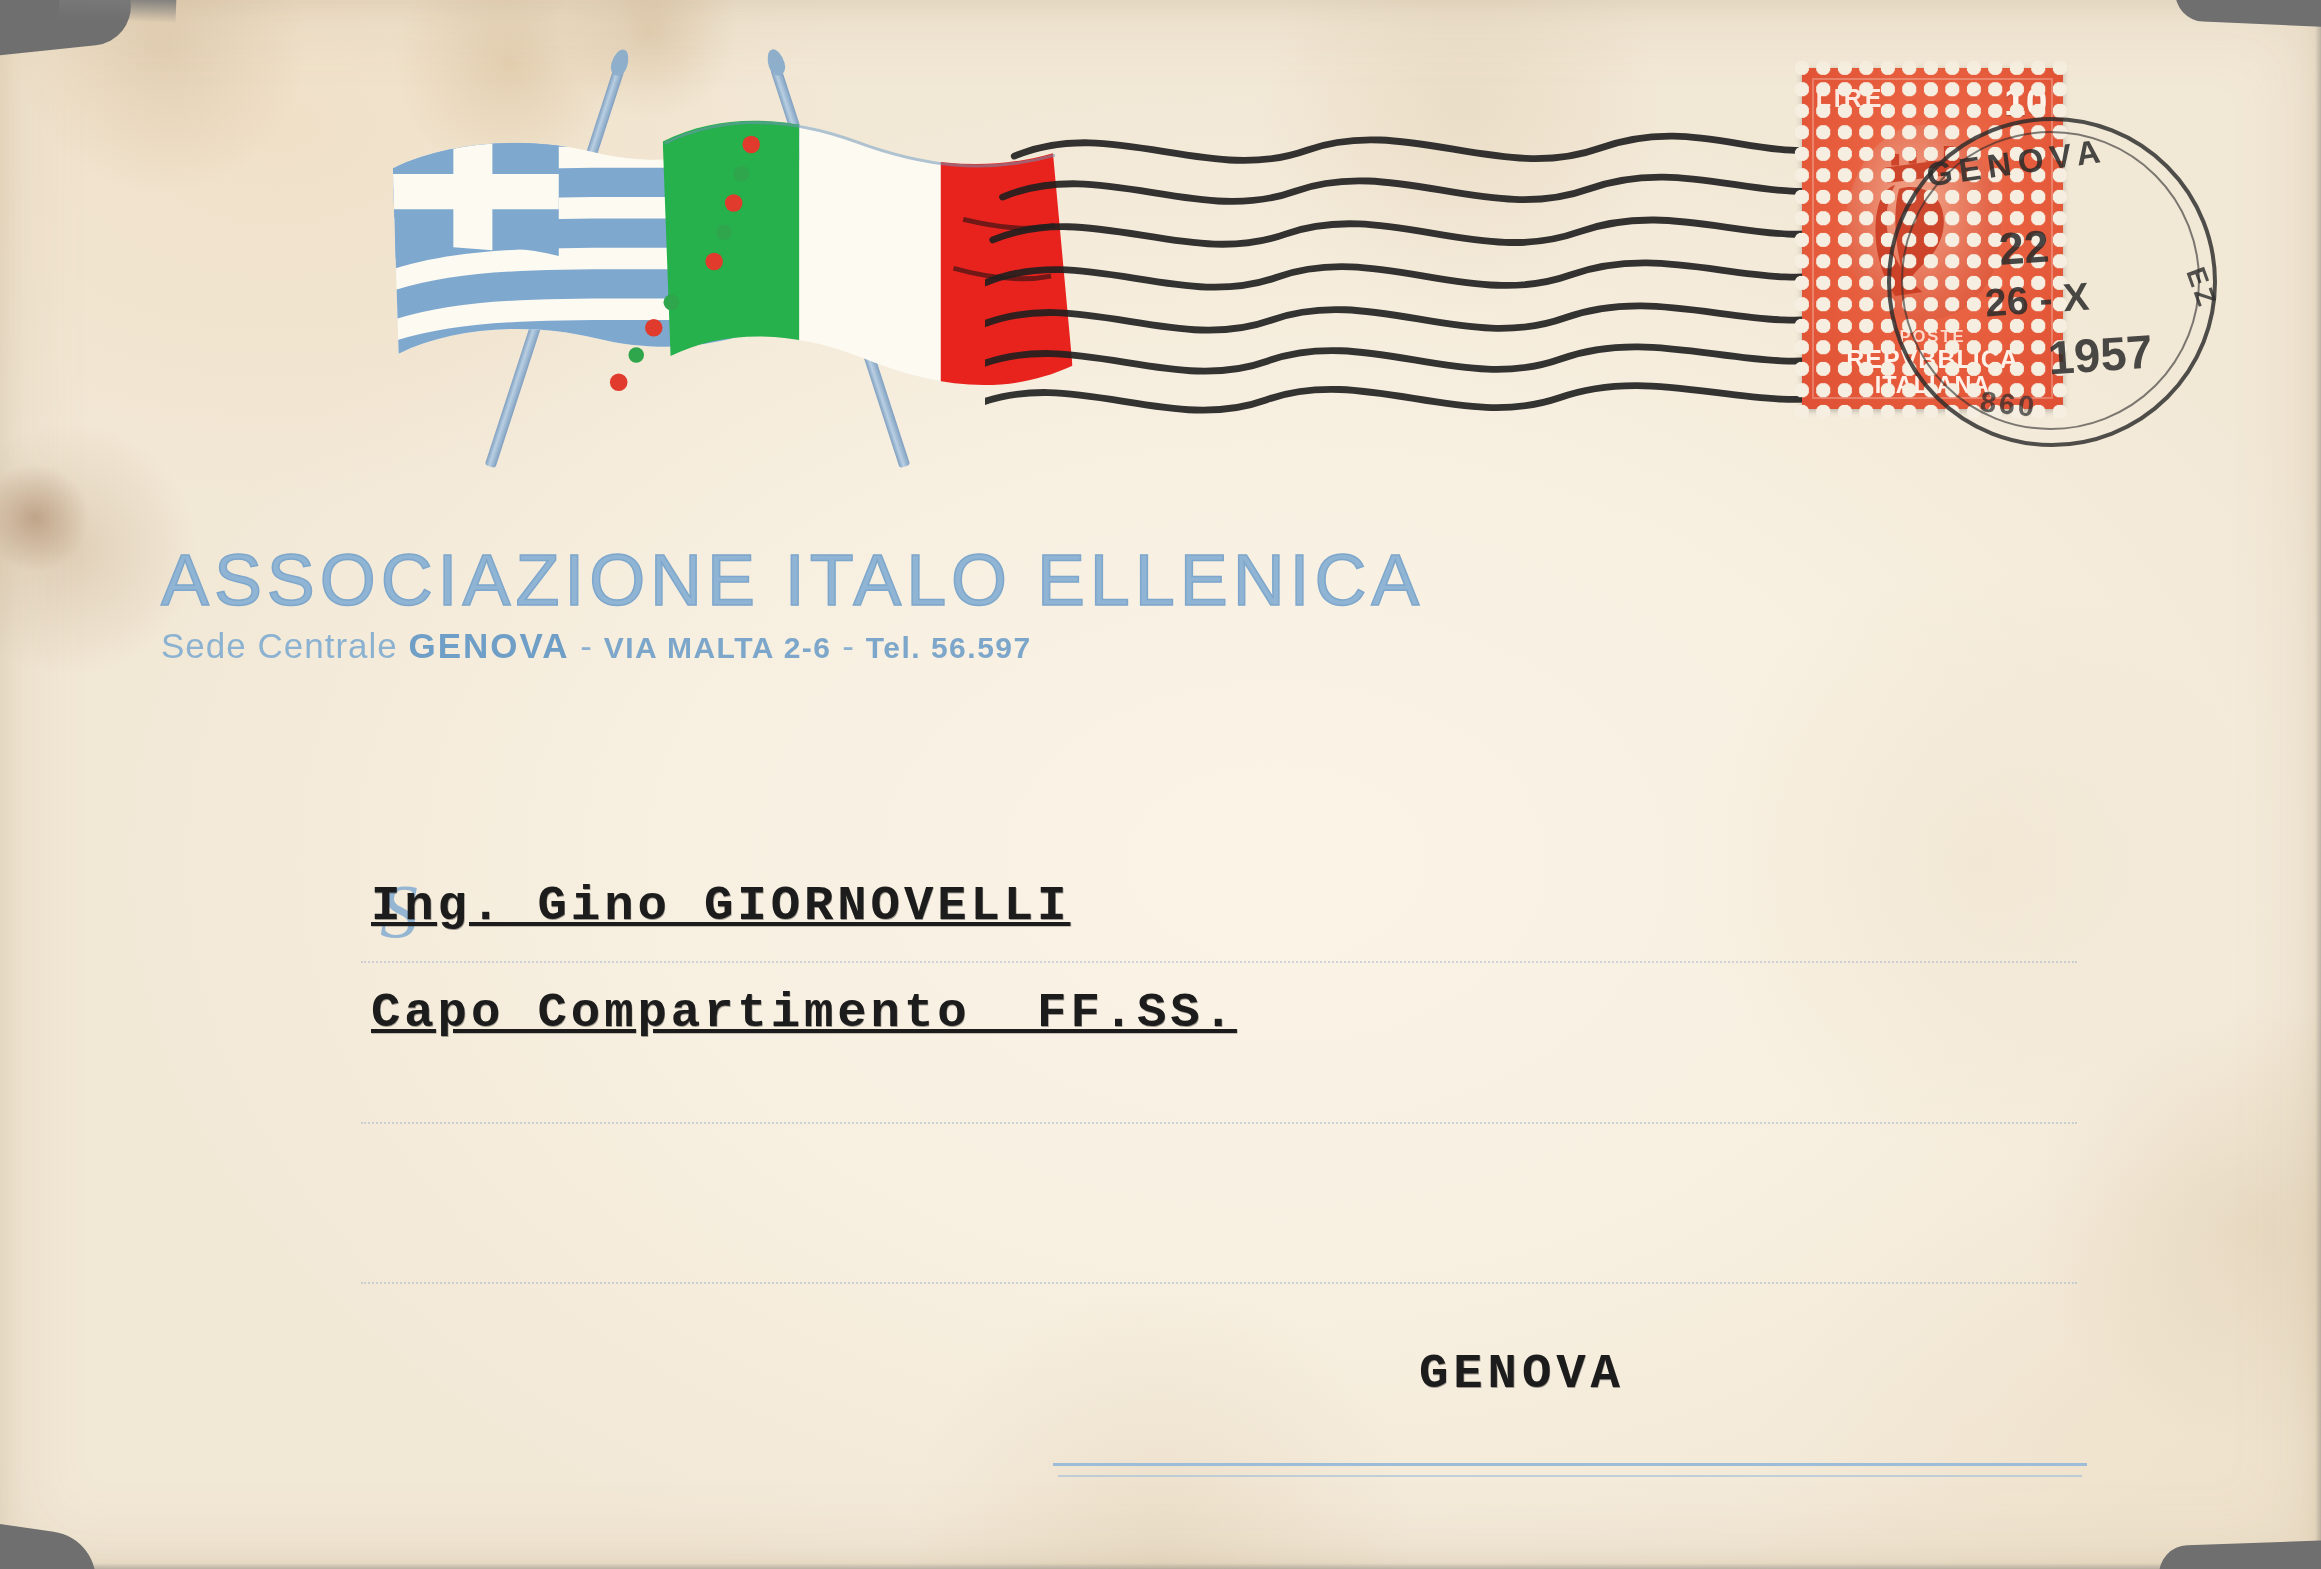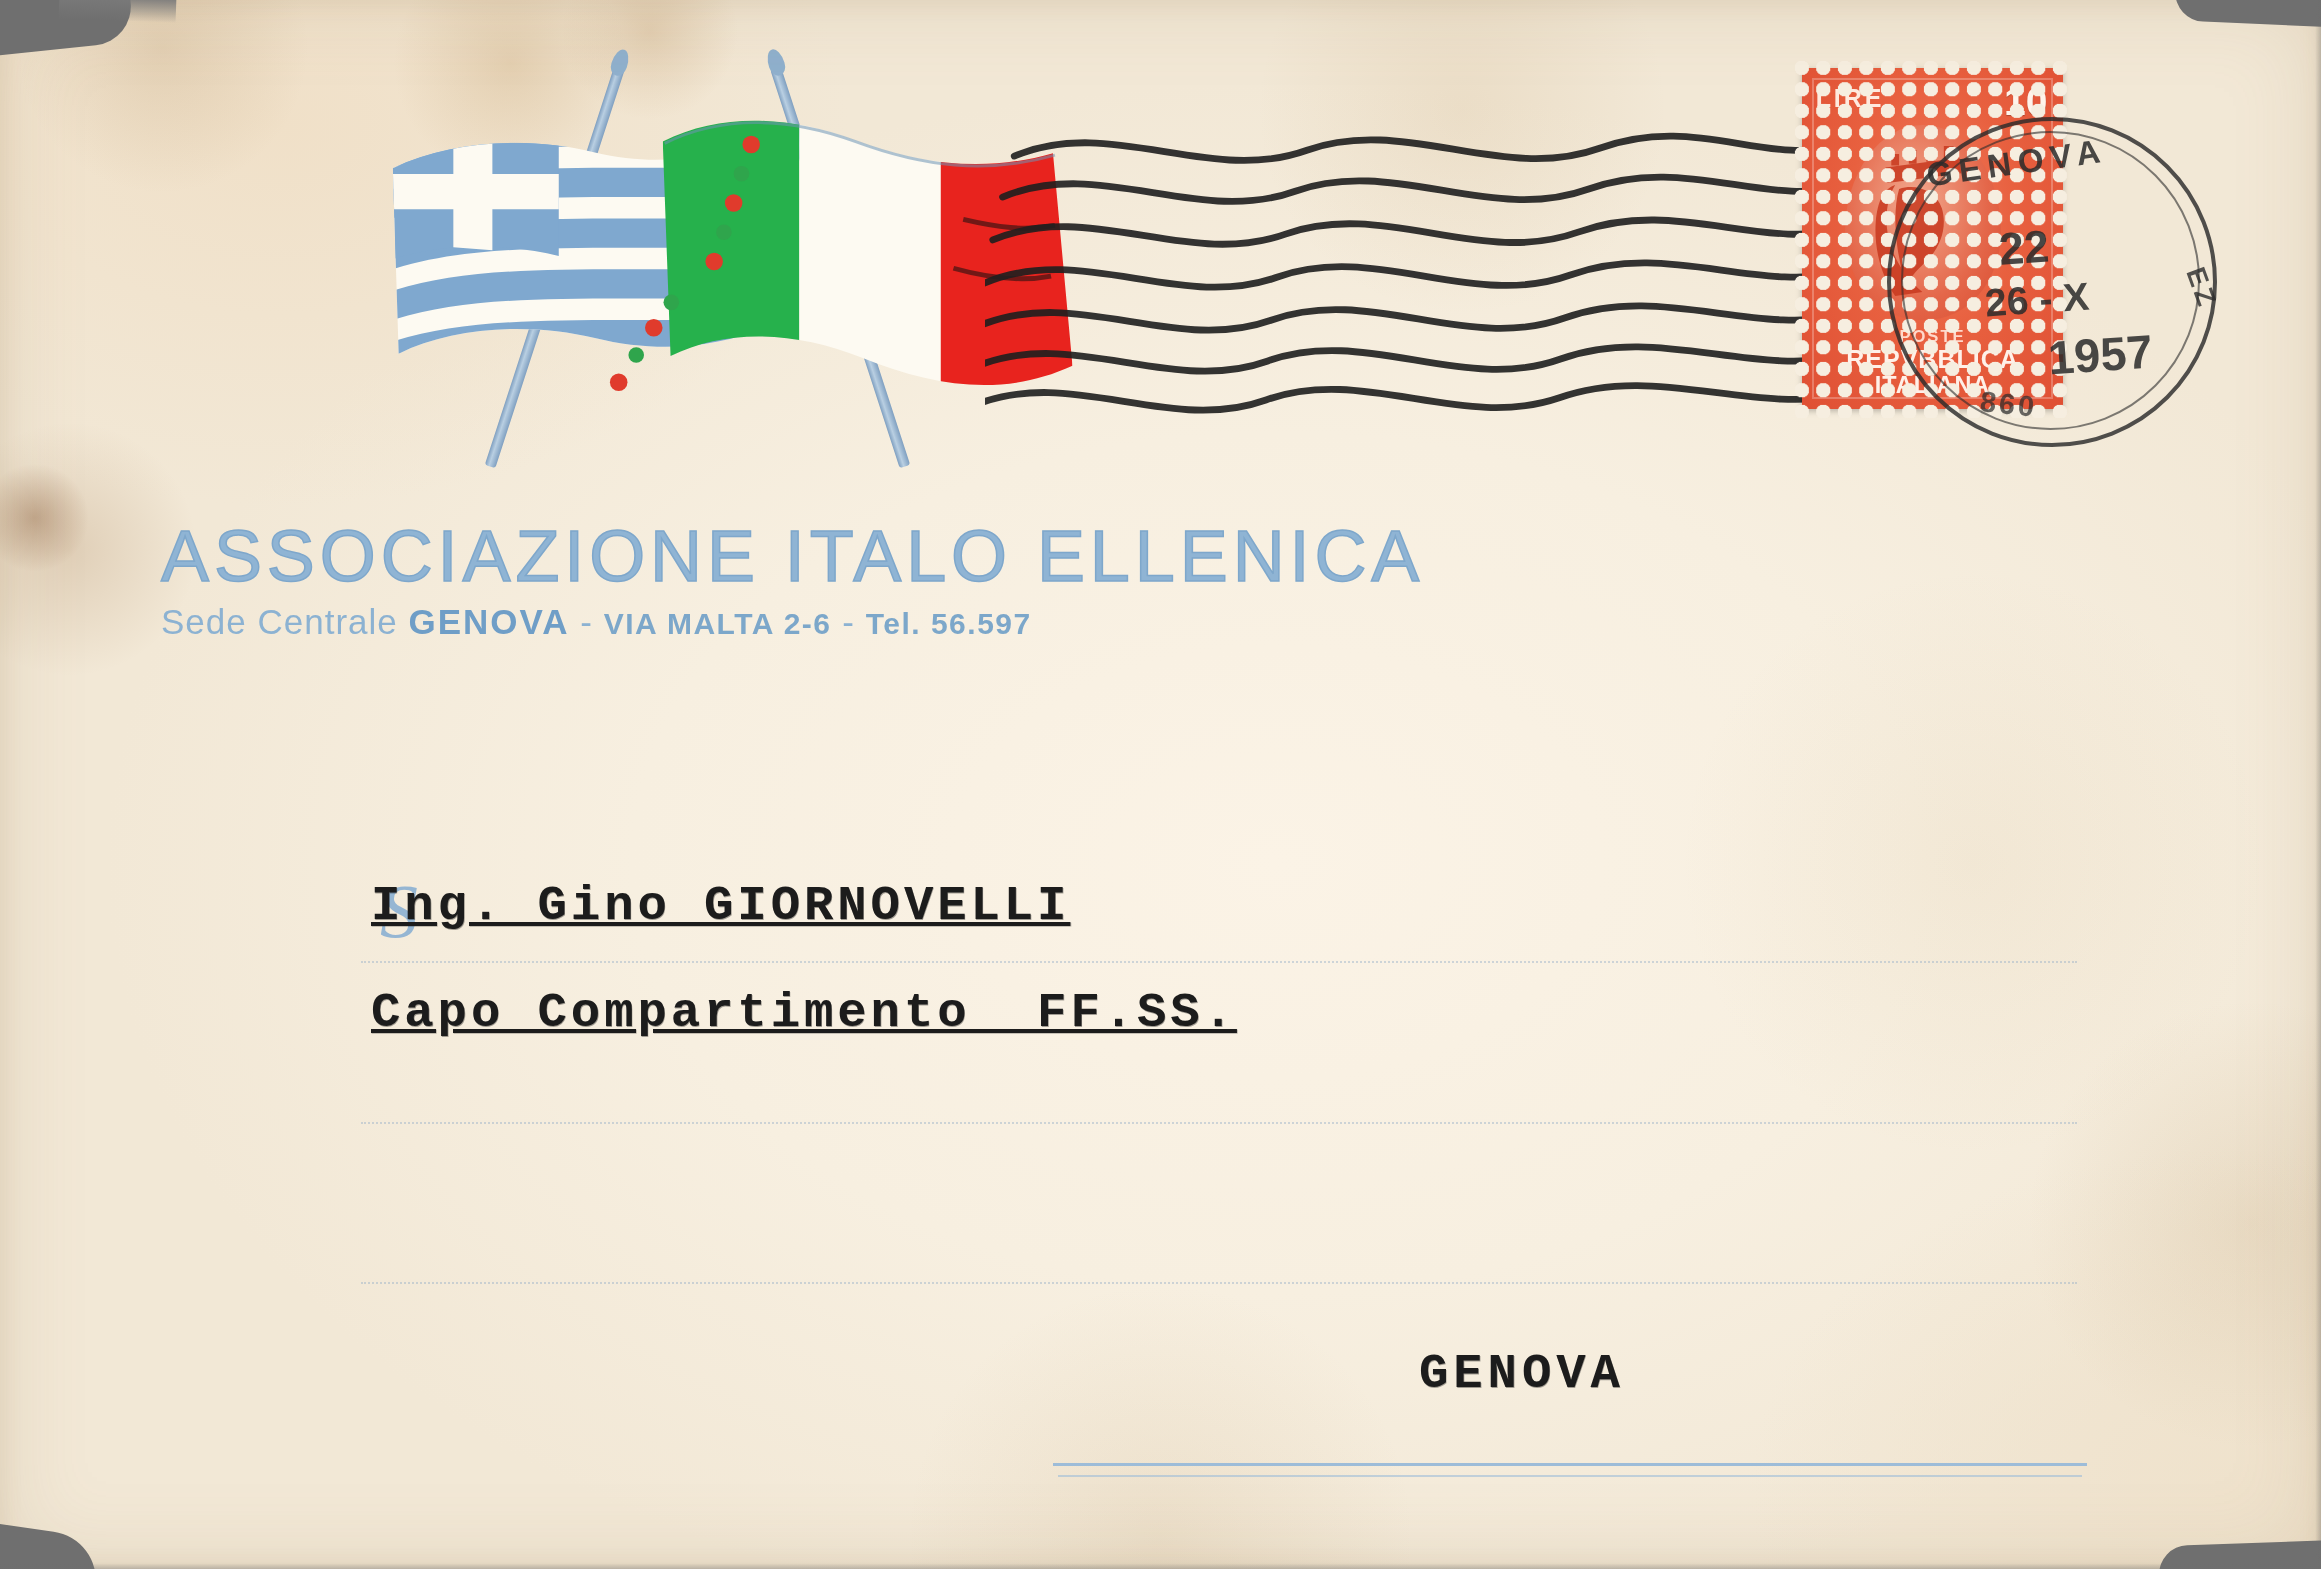--- a/index.html
+++ b/index.html
@@ -105,20 +105,21 @@
   
   .letterhead { position: absolute; left: 161px; top: 515px; width: 1287px; }
   .lh-title {
     font-family: "Liberation Sans", sans-serif;
     font-size: 72px;
     letter-spacing: 4.9px;
     color: #8fb4d4;
     -webkit-text-stroke: 1.5px #7ea7cb;
     font-weight: 400;
     white-space: nowrap;
+    margin-top: 24px;
   }
   .lh-greek {
     margin-top: 9.8px;
     font-family: "DejaVu Sans", sans-serif;
     font-size: 43px;
     letter-spacing: 3.9px;
     color: #93b7d6;
     font-weight: 600;
     white-space: nowrap;
   }

